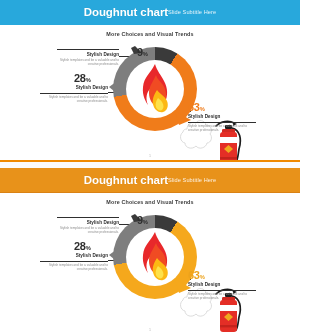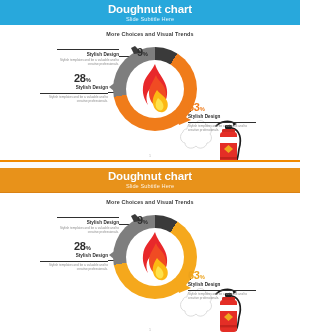--- a/index.html
+++ b/index.html
@@ -13,21 +13,21 @@
 
   .slide { position: absolute; left: 0; width: 300px; background: #ffffff; overflow: hidden; }
   .slide-1 { top: 0; height: 162px; }
   .slide-2 { top: 168px; height: 168px; }
 
   .slide-body { position: absolute; left: 0; right: 0; top: 0; bottom: 0; background: #ffffff; }
 
   
   .header {
     position: absolute; left: 0; top: 0; width: 300px; height: 25px;
-    display: flex; flex-direction: column;
+    display: flex; 
     align-items: center; justify-content: center;
   }
   .header-blue { background: #28a8dc; }
   .header-orange { background: #e8921a; border-bottom: 1px solid #d98214; }
   .slide-title {
     font-size: 11.5px; font-weight: bold; color: #ffffff;
     letter-spacing: -0.1px; line-height: 13px;
     text-shadow: 0 0 1px rgba(0,0,0,0.12);
   }
   .slide-subtitle {

